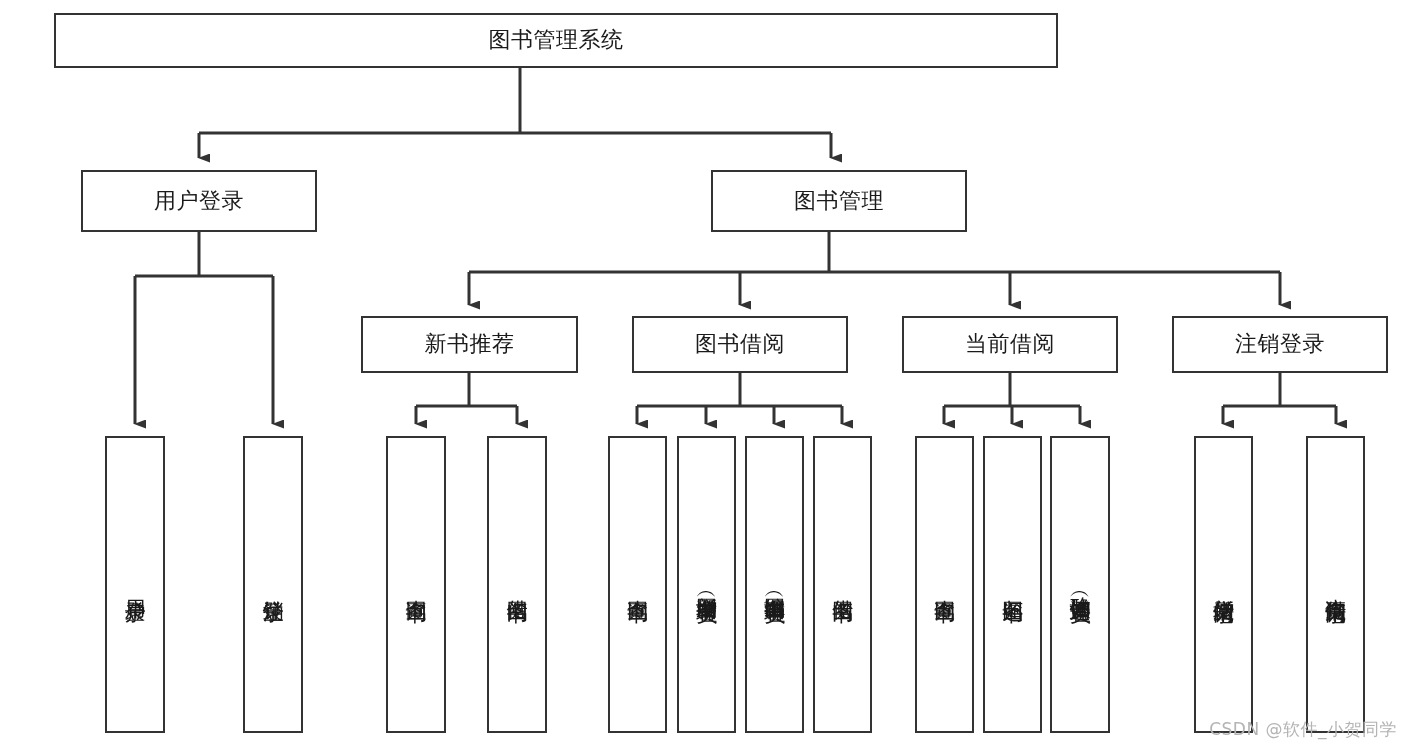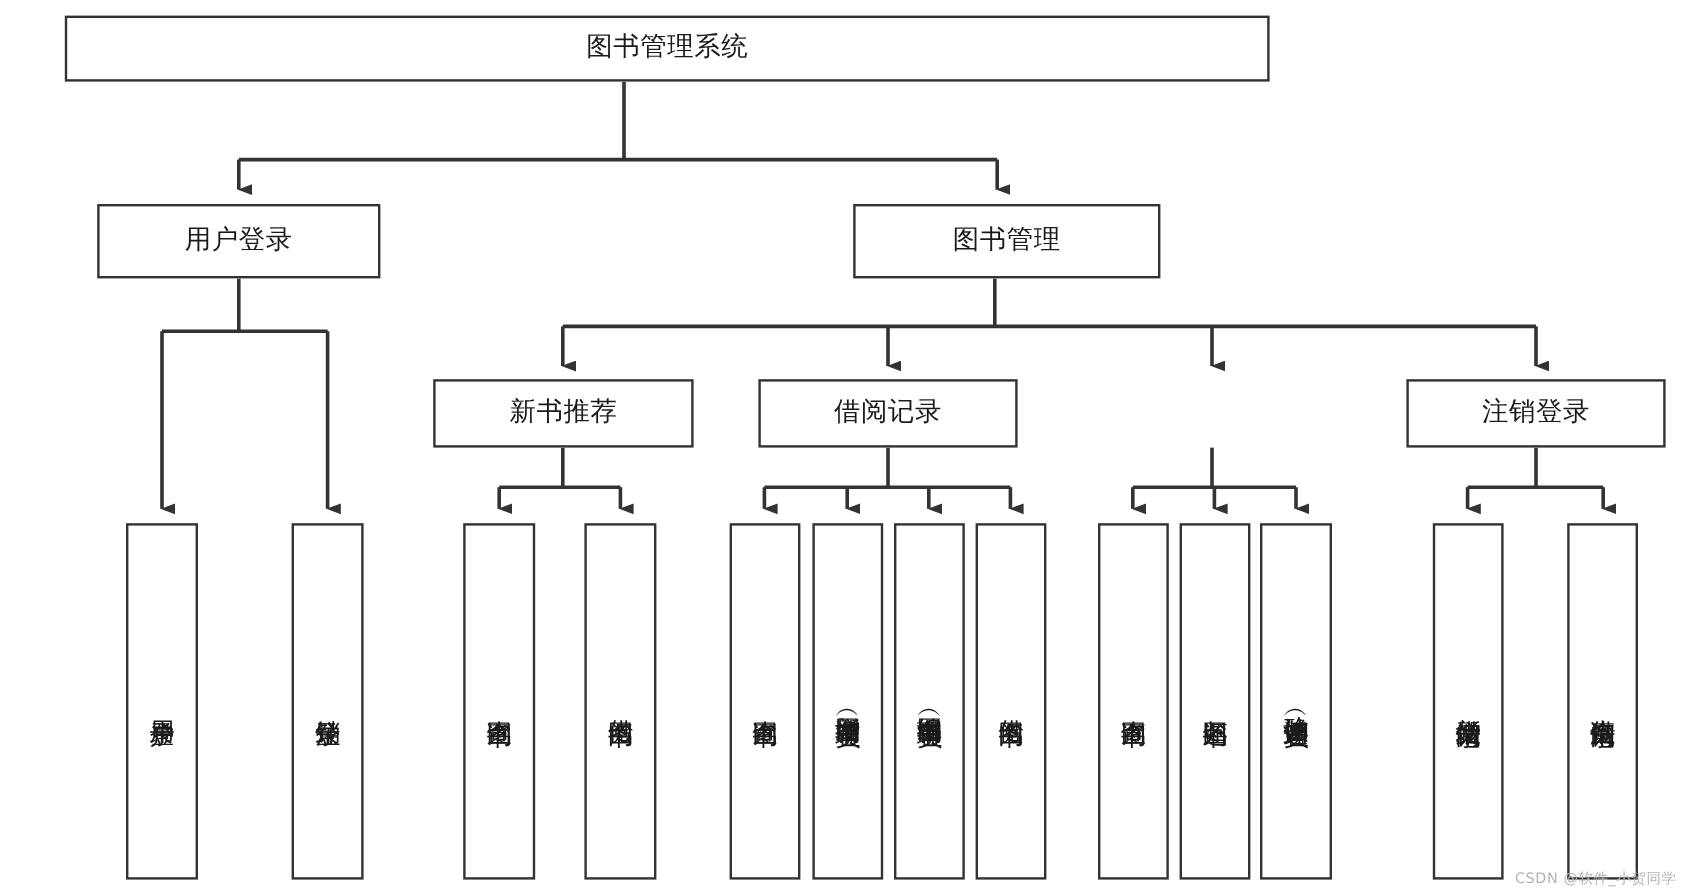--- a/index.html
+++ b/index.html
@@ -54,21 +54,21 @@
     left: 0;
     top: 0;
     width: 1405px;
     height: 747px;
     pointer-events: none;
   }
   .watermark {
     position: absolute;
     right: 8px;
     bottom: 6px;
-    font-size: 12px;
+    font-size: 17px;
     color: #b4b4b4;
     white-space: nowrap;
     letter-spacing: 0.5px;
   }
 </style>
 </head>
 <body>
 
 <div id="canvas">
 
@@ -130,21 +130,24 @@
     <span>用户登录</span>
   </div>
   <div class="node node-h" style="left:711px; top:170px; width:256px; height:62px;">
     <span>图书管理</span>
   </div>
 
   <div class="node node-h" style="left:361px; top:316px; width:217px; height:57px;">
     <span>新书推荐</span>
   </div>
   <div class="node node-h" style="left:632px; top:316px; width:216px; height:57px;">
-    <span>借阅记录</span>
+    <span>图书借阅</span>
+  </div>
+  <div class="node node-h" style="left:902px; top:316px; width:216px; height:57px;">
+    <span>当前借阅</span>
   </div>
   <div class="node node-h" style="left:1172px; top:316px; width:216px; height:57px;">
     <span>注销登录</span>
   </div>
 
   <div class="node node-v" style="left:105px; top:436px; width:60px; height:297px;">
     <span>用户登录</span>
   </div>
   <div class="node node-v" style="left:243px; top:436px; width:60px; height:297px;">
     <span>注销登录</span>

